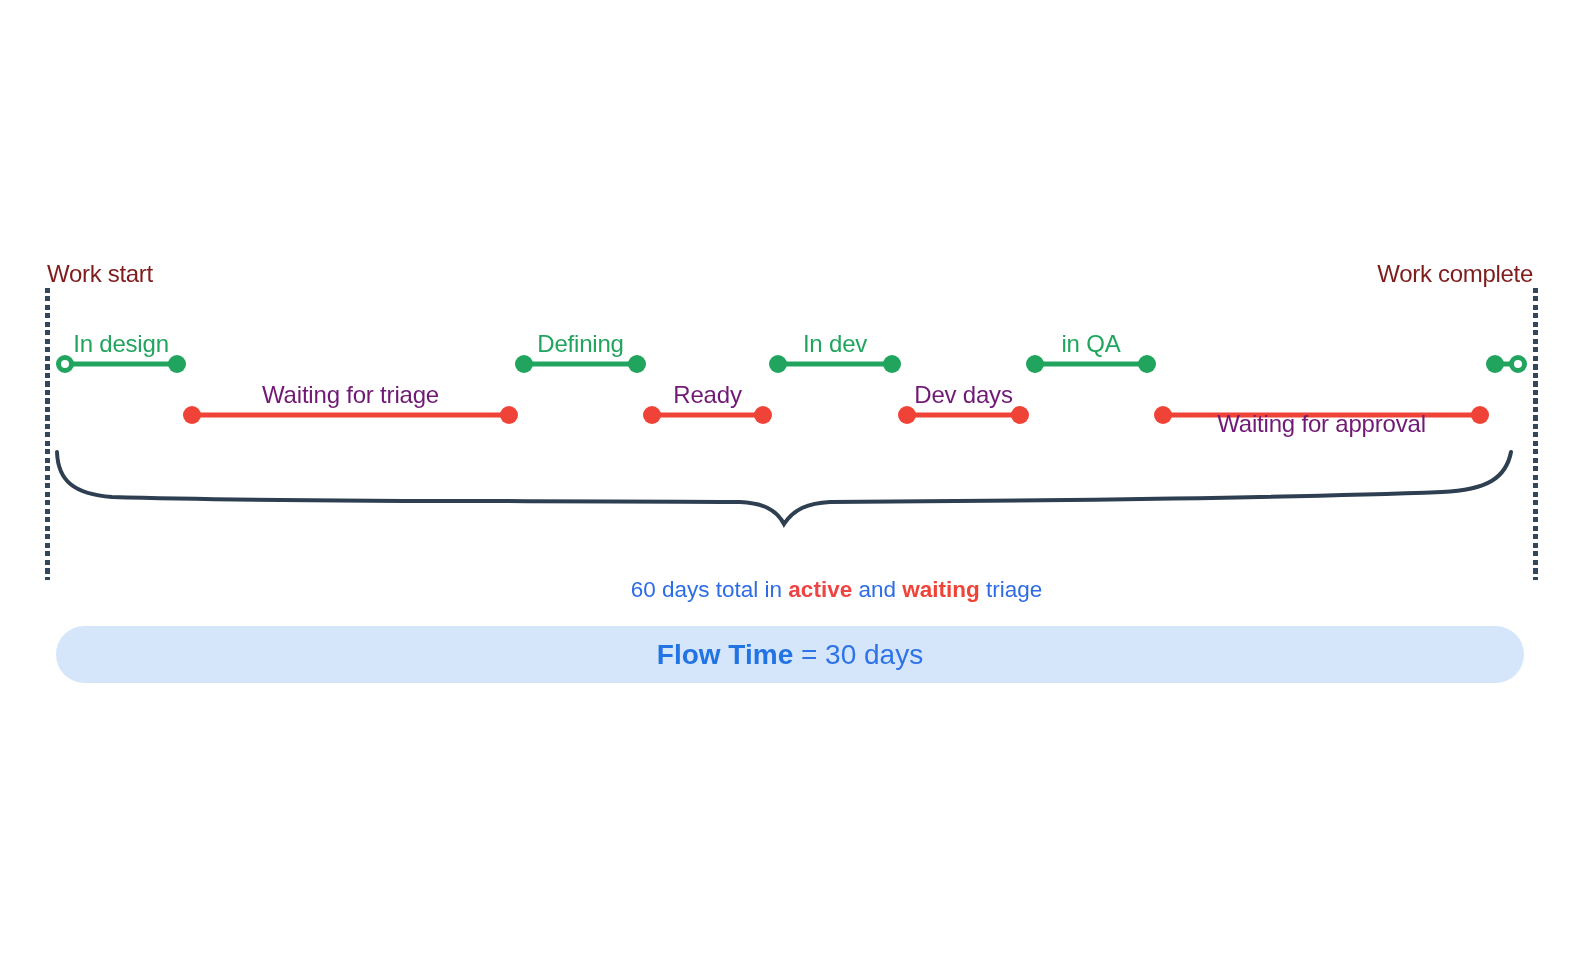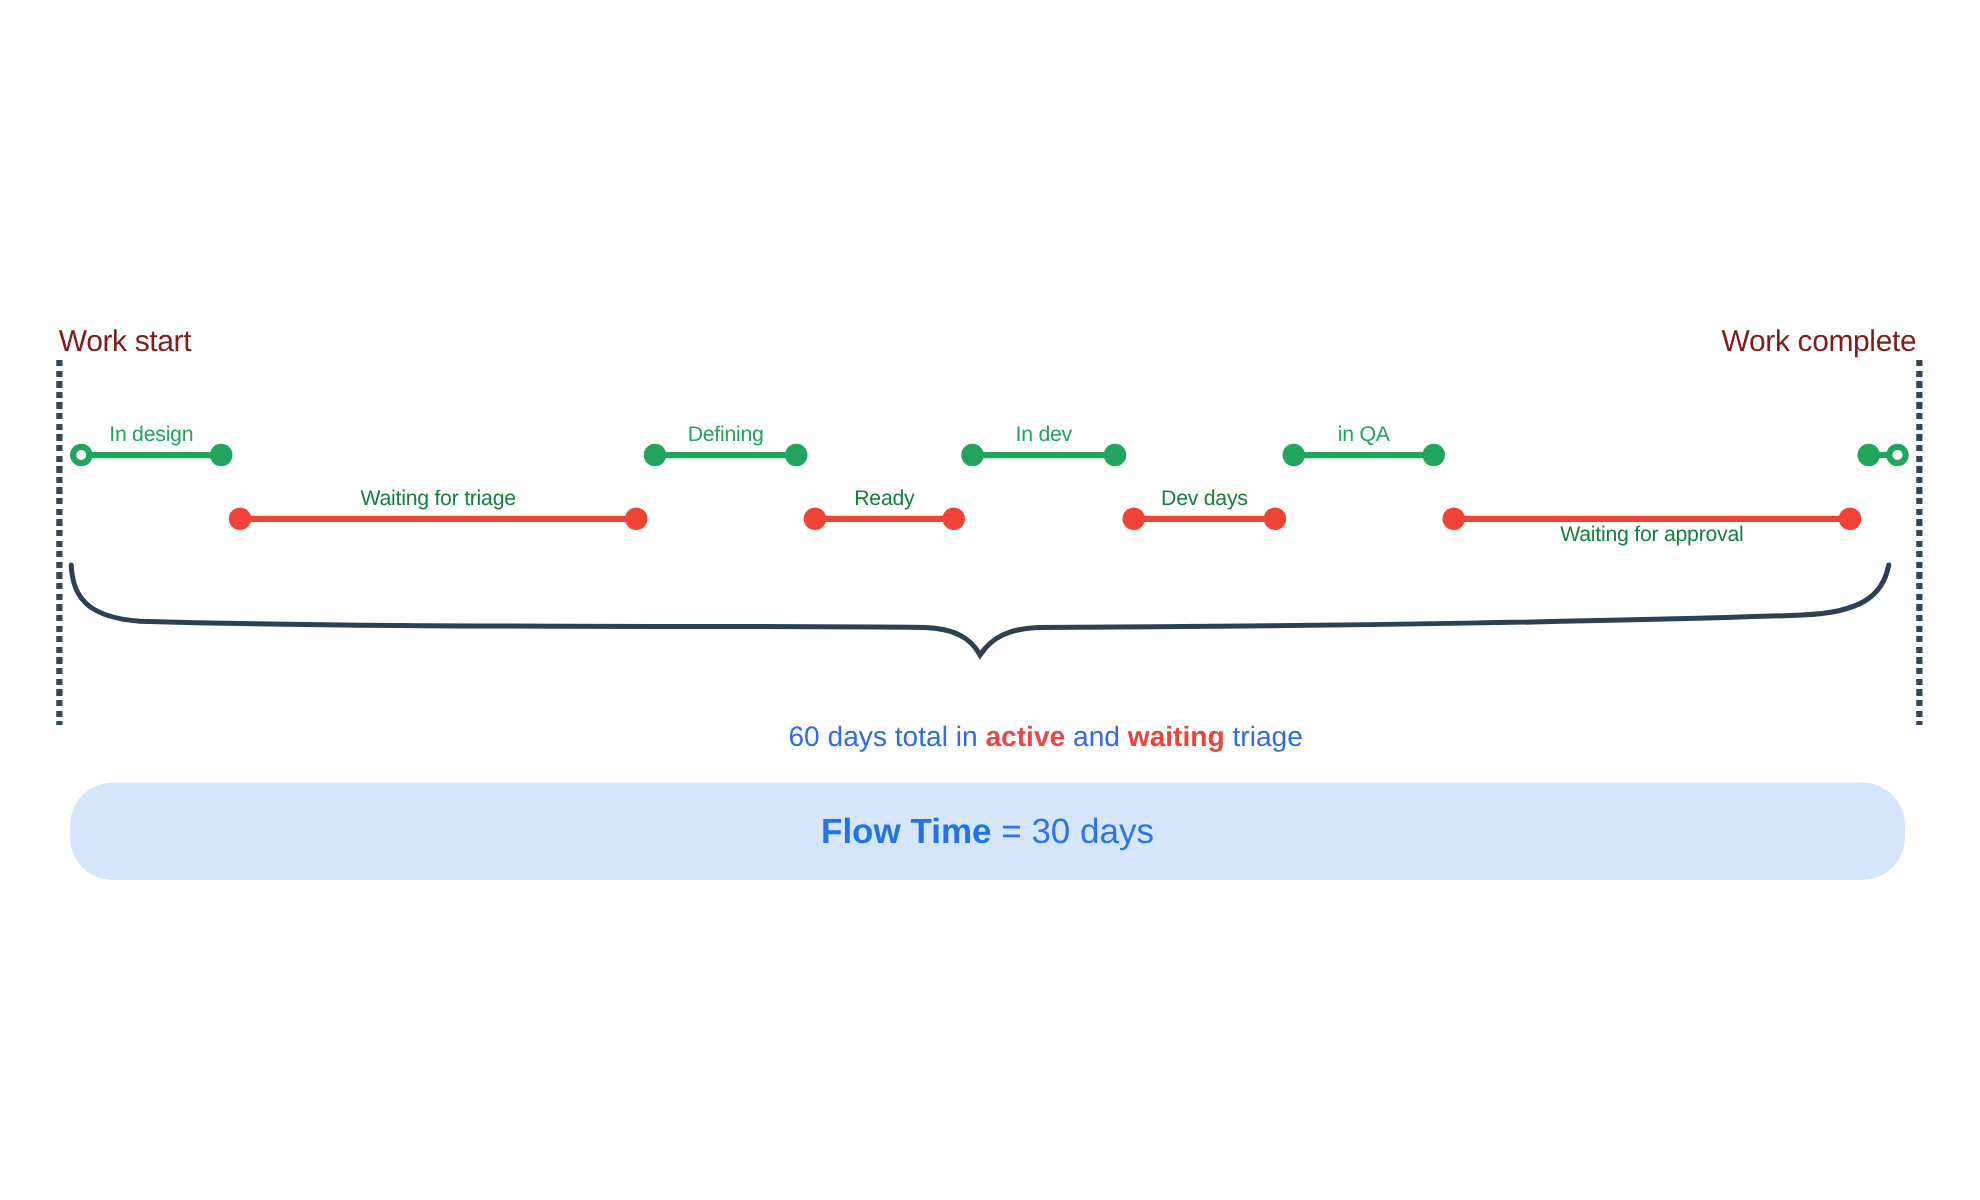--- a/index.html
+++ b/index.html
@@ -32,44 +32,44 @@
   .guide-line.left  { left: 45px; }
   .guide-line.right { left: 1533px; }
   #timeline-svg {
     position: absolute;
     left: 0; top: 0;
     width: 1584px; height: 960px;
   }
   .seg-label {
     position: absolute;
     transform: translateX(-50%);
-    font-size: 17px;
+    font-size: 24px;
     line-height: 1;
     letter-spacing: -0.2px;
     white-space: nowrap;
   }
   .seg-label.active  { color: #21a55e; }
-  .seg-label.waiting { color: #15803d; }
+  .seg-label.waiting { color: #701a75; }
   .summary {
     position: absolute;
     left: 824px;
     top: 551px;
     transform: translateX(-50%);
     font-size: 22.5px;
     color: #2d6ce5;
     white-space: pre;
   }
   .summary .active-word  { color: #ef4444; font-weight: bold; }
   .summary .waiting-word { color: #ef4337; font-weight: bold; }
   .pill {
     position: absolute;
     left: 56px;
     top: 626px;
     width: 1468px;
-    height: 78px;
+    height: 57px;
     background: #d5e6fb;
     border-radius: 34px;
     display: flex;
     align-items: center;
     justify-content: center;
     font-size: 28px;
     color: #2e74e8;
     white-space: pre;
   }
   .pill .pill-title { color: #2273e3; font-weight: bold; }

